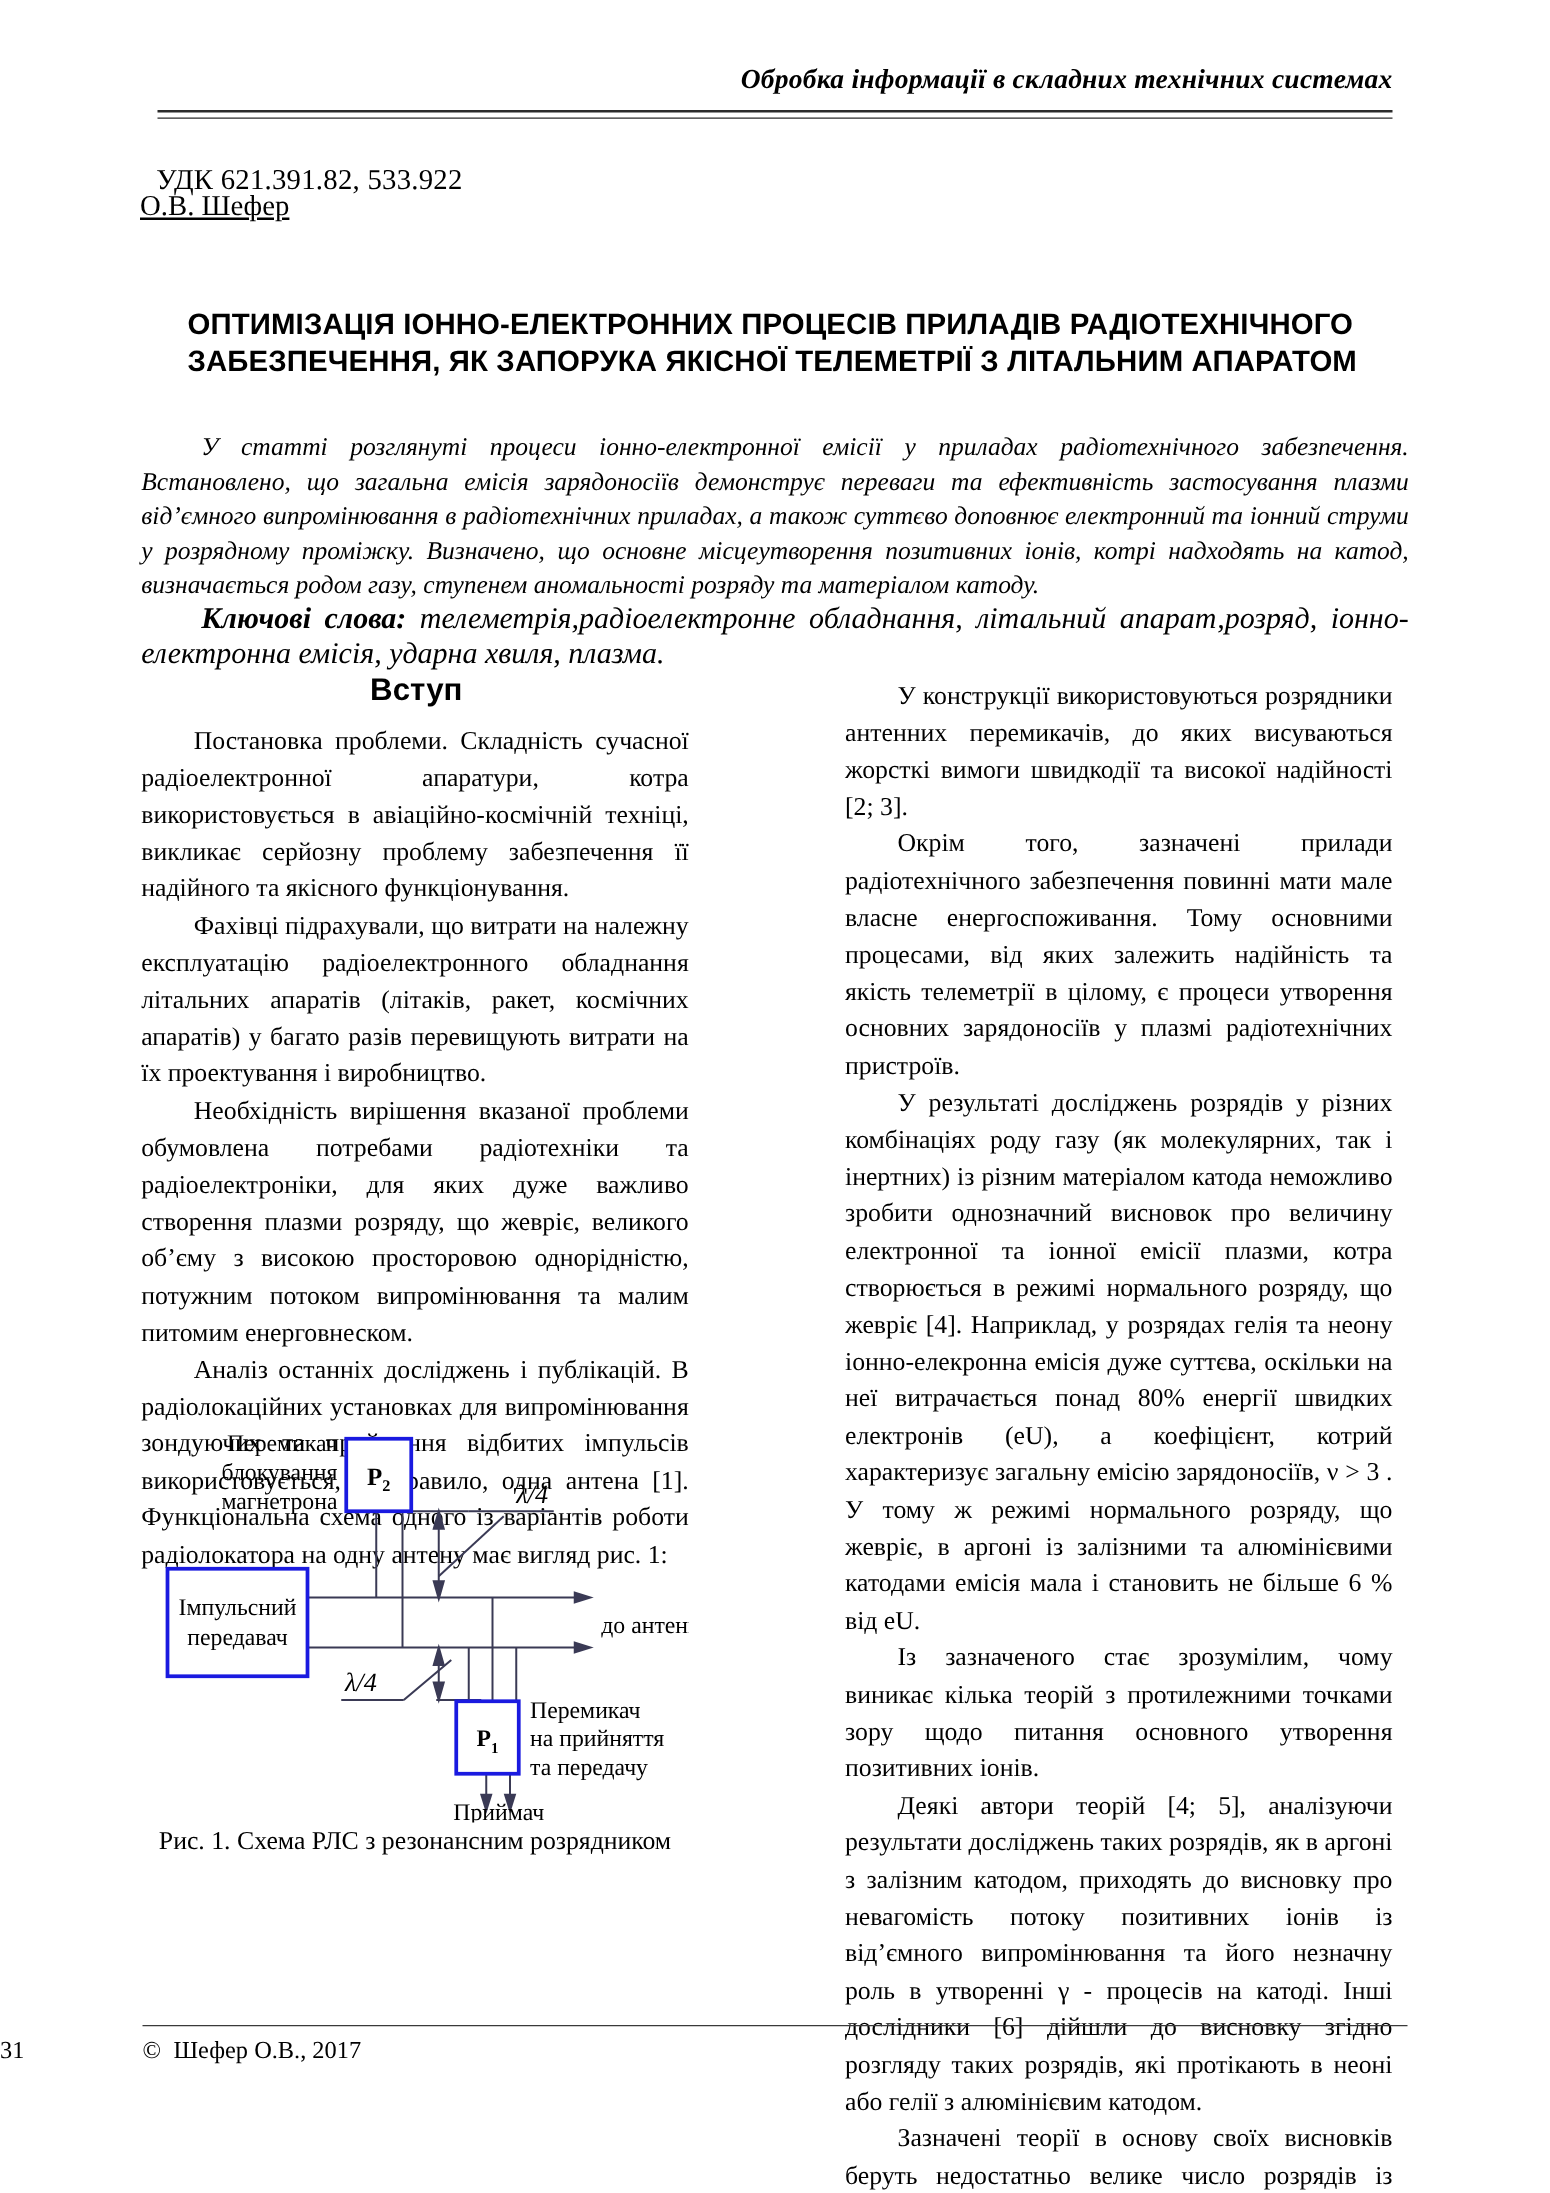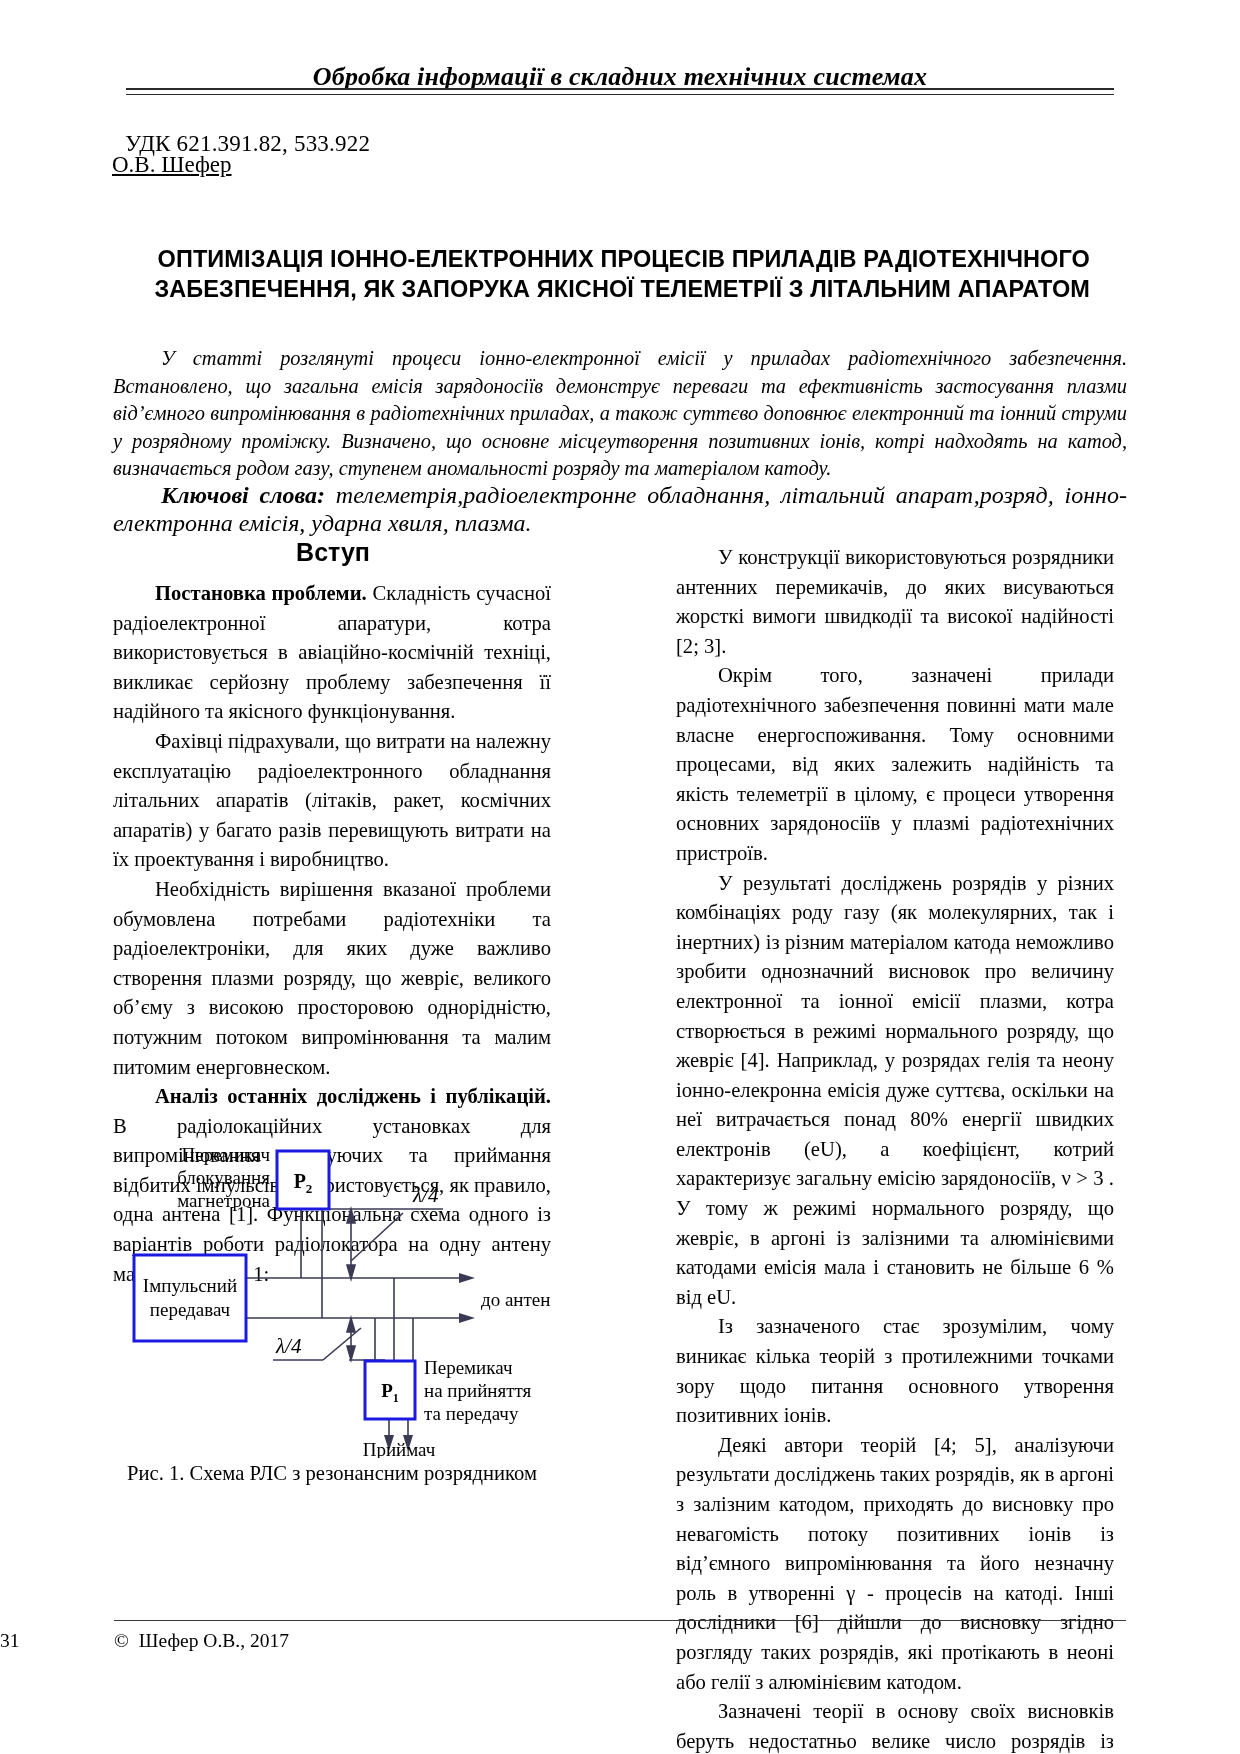--- a/index.html
+++ b/index.html
@@ -19,27 +19,27 @@
     position: absolute;
     left: 0; top: 0;
     width: 1240px;
     height: 1754px;
   }
 
   
   .runhead {
     position: absolute;
     left: 126px;
-    top: 62px;
+    top: 50px;
     width: 988px;
-    text-align: center;
+    text-align: right;
     font-family: "Liberation Serif", "DejaVu Serif", serif;
     font-style: italic;
     font-weight: bold;
-    font-size: 26px;
+    font-size: 22px;
     letter-spacing: .2px;
   }
   .runhead-rule {
     position: absolute;
     left: 126px;
     top: 88px;
     width: 988px;
     height: 4px;
     border-top: 2px solid #2b2b2b;
     border-bottom: 1px solid #2b2b2b;
@@ -67,21 +67,21 @@
     top: 196px;
     font-size: 22px;
     font-style: italic;
   }
 
   .title {
     position: absolute;
     left: 150px;
     top: 244px;
     width: 940px;
-    text-align: right;
+    text-align: left;
     font-family: "Liberation Sans", "DejaVu Sans", sans-serif;
     font-weight: bold;
     font-size: 23.5px;
     line-height: 30px;
     letter-spacing: .1px;
   }
 
   
   .abstract {
     position: absolute;
@@ -126,21 +126,21 @@
     font-size: 20.6px;
     line-height: 29.6px;
     text-align: justify;
   }
   .col.left  { left: 113px; top: 579px; }
   .col.right { left: 676px; top: 543px; }
   .col p {
     margin: 0;
     text-indent: 42px;
   }
-  .col b { font-weight: bold; margin-top: 32px; }
+  .col b { font-weight: normal; margin-top: 32px; }
 
   
   .figure {
     position: absolute;
     left: 113px;
     top: 1113px;
     width: 438px;
     height: 345px;
   }
   .fig-caption {

